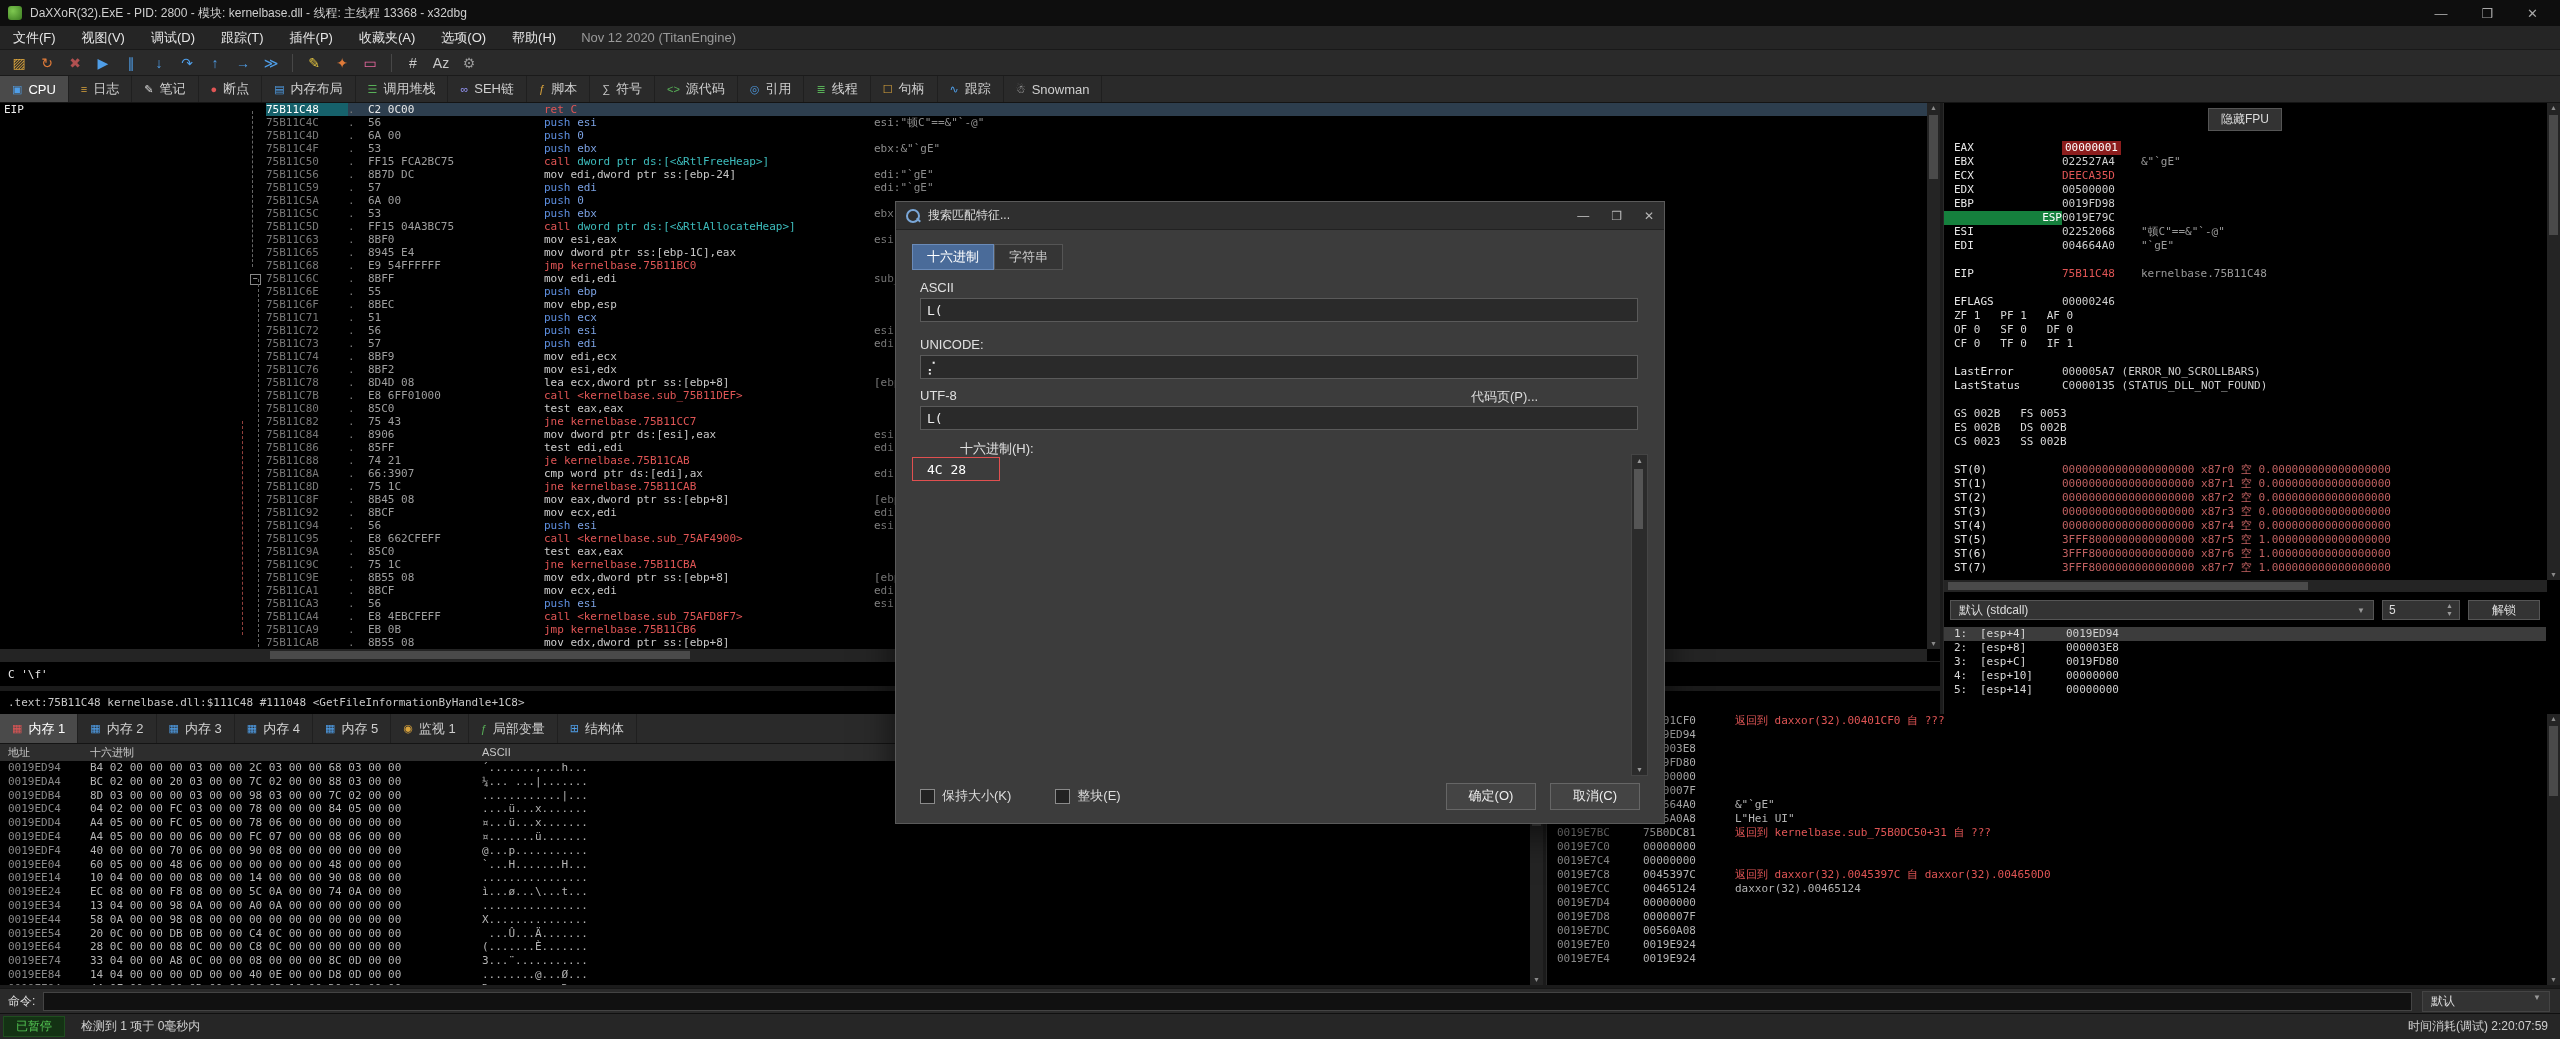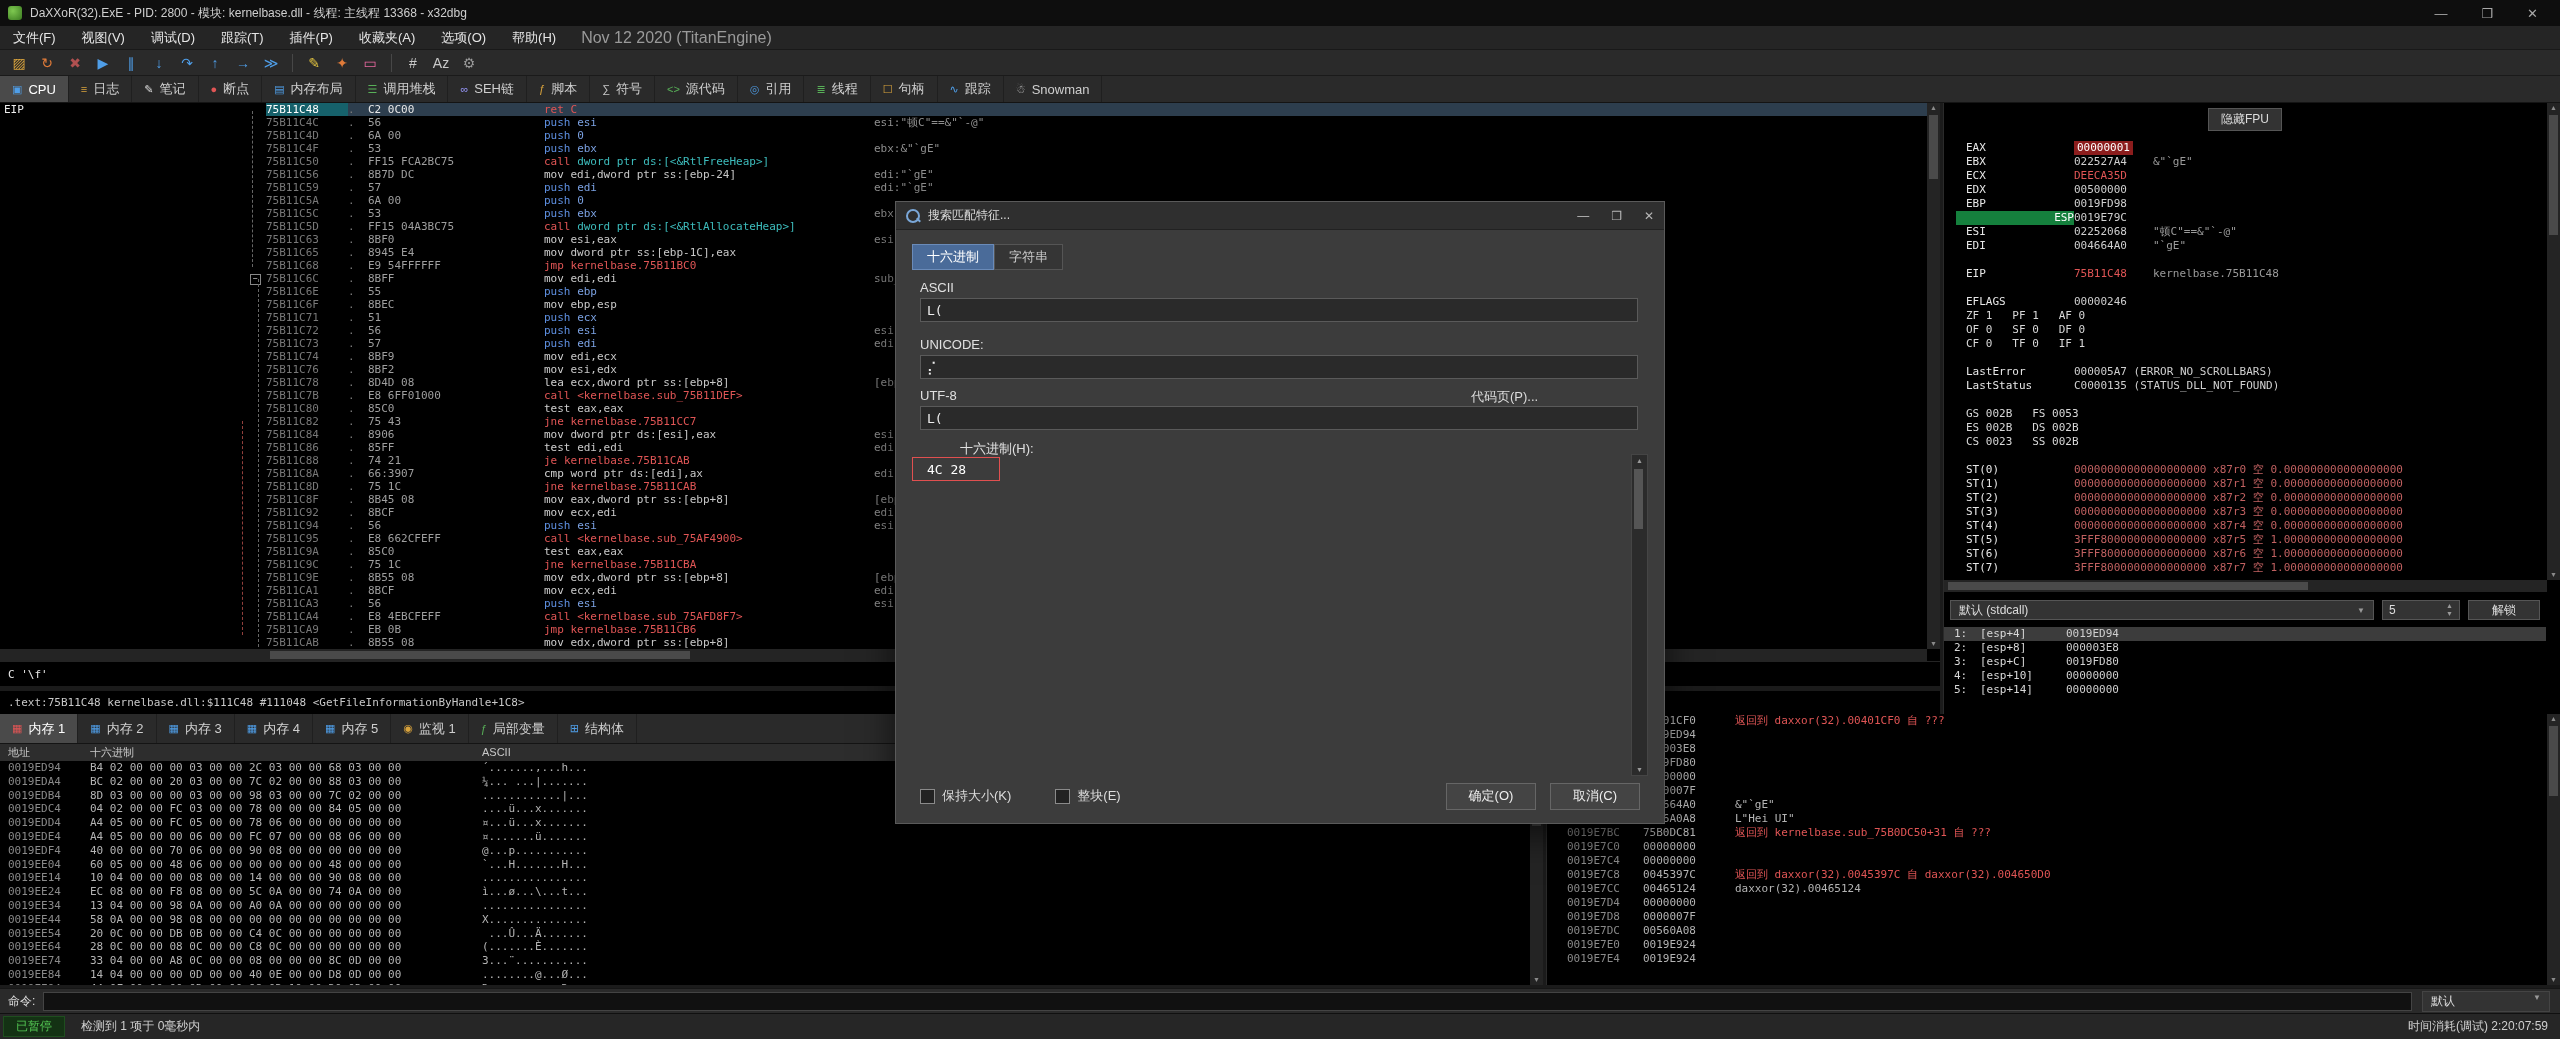--- a/index.html
+++ b/index.html
@@ -10,21 +10,21 @@
   .titlebar{position:absolute;left:0;top:0;width:2560px;height:26px;background:#0e0e0e;
     display:flex;align-items:center;padding:4px 8px;box-sizing:border-box;font-size:12px;color:#cfcfcf;}
   .app-icon{width:14px;height:14px;border-radius:3px;margin-right:8px;
     background:radial-gradient(circle at 35% 35%,#7ec850,#3a7a20);flex:0 0 auto;}
   .win-controls{margin-left:auto;display:flex;gap:34px;padding-right:14px;color:#a8a8a8;font-size:13px;}
   .win-controls span{cursor:default;}
 
   .menubar{position:absolute;left:0;top:26px;width:2560px;height:24px;background:#252525;
     display:flex;align-items:center;font-size:13px;color:#e6e6e6;border-bottom:1px solid #191919;box-sizing:border-box;}
   .menu-item{padding:0 13px;height:100%;display:flex;align-items:center;}
-  .build-info{color:#9a9a9a;margin-left:12px;font-size:16px;}
+  .build-info{color:#9a9a9a;margin-left:12px;font-size:13px;}
 
   .toolbar{position:absolute;left:0;top:50px;width:2560px;height:26px;background:#2a2a2a;
     border-bottom:1px solid #1a1a1a;display:flex;align-items:center;padding-left:6px;box-sizing:border-box;gap:2px;}
   .tool-btn{width:26px;height:22px;display:flex;align-items:center;justify-content:center;font-size:14px;}
   .tool-sep{width:1px;height:18px;background:#474747;margin:0 6px;}
 
   .tabbar{position:absolute;left:0;top:76px;width:2560px;height:27px;background:#2a2a2a;
     border-bottom:1px solid #141414;display:flex;align-items:stretch;font-size:13px;box-sizing:border-box;}
   .tab{display:flex;align-items:center;padding:0 12px;gap:6px;color:#cfcfcf;border-right:1px solid #1f1f1f;}
   .tab.active{background:#4a4a4a;color:#ffffff;}
@@ -57,21 +57,21 @@
   .hbar{position:absolute;height:12px;background:#242424;}
   .vthumb{position:absolute;left:2px;width:9px;background:#4a4a4a;}
   .hthumb{position:absolute;top:2px;height:8px;background:#4a4a4a;}
   .sarrow{position:absolute;width:13px;text-align:center;font-size:7px;color:#8a8a8a;line-height:10px;}
 
   
   .regs{position:absolute;left:1943px;top:103px;width:617px;height:611px;background:#000;
     border-left:1px solid #2a2a2a;box-sizing:border-box;font-size:11px;}
   .regs-header{position:absolute;top:5px;left:0;right:14px;display:flex;justify-content:center;}
   .hidefpu{border:1px solid #555;background:#333;color:#ddd;padding:2px 12px;font-size:12px;}
-  #regLines{position:absolute;left:12px;top:38px;right:14px;height:434px;overflow:hidden;}
+  #regLines{position:absolute;left:0;top:38px;right:14px;height:434px;overflow:hidden;}
   .rline{height:14px;line-height:14px;display:flex;white-space:pre;font-family:"DejaVu Sans Mono",monospace;}
   .rl{width:108px;padding-left:10px;flex:0 0 auto;color:#e8e8e8;box-sizing:content-box;}
   .rv{color:#cfcfcf;}
   .rc{color:#9a9a9a;margin-left:26px;}
   .hl-red{background:#8c1d1d;color:#fff;padding:0 3px;}
   .hl-blue{background:#15803d;color:#fff;text-align:right;}
   .red{color:#e05555;}
   .rflags{padding-left:10px;color:#d8d8d8;}
   .stv,.stx{color:#c06060;}
   .regs .hbar{left:0;right:13px;top:477px;}
@@ -105,21 +105,21 @@
   .dh-b{width:392px;}
   .mrow{height:13.8px;line-height:13.8px;font-size:11px;display:flex;white-space:pre;font-family:"DejaVu Sans Mono",monospace;}
   .ma{width:90px;padding-left:8px;box-sizing:border-box;color:#8a8a8a;flex:0 0 auto;}
   .mb{width:392px;color:#b4b4b4;flex:0 0 auto;}
   .mt{color:#b4b4b4;}
   .dump .vbar{top:0;bottom:0;}
 
   .stack{position:absolute;left:1546px;top:714px;width:1014px;height:271px;background:#000;
     border-left:1px solid #2a2a2a;box-sizing:border-box;overflow:hidden;}
   .srow{height:14px;line-height:14px;font-size:11px;display:flex;white-space:pre;font-family:"DejaVu Sans Mono",monospace;}
-  .sa{width:96px;padding-left:20px;box-sizing:border-box;color:#8a8a8a;flex:0 0 auto;}
+  .sa{width:96px;padding-left:10px;box-sizing:border-box;color:#8a8a8a;flex:0 0 auto;}
   .sa.red{color:#e05555;}
   .sv{width:92px;color:#b4b4b4;flex:0 0 auto;}
   .sc{color:#b4b4b4;}
   .sc.red{color:#e05555;}
   .stack .vbar{top:0;bottom:0;}
 
   
   .cmdrow{position:absolute;left:0;top:988px;width:2560px;height:25px;background:#2a2a2a;display:flex;
     align-items:center;font-size:12px;border-top:1px solid #161616;box-sizing:border-box;}
   .cmd-label{padding:0 8px;color:#ddd;}

